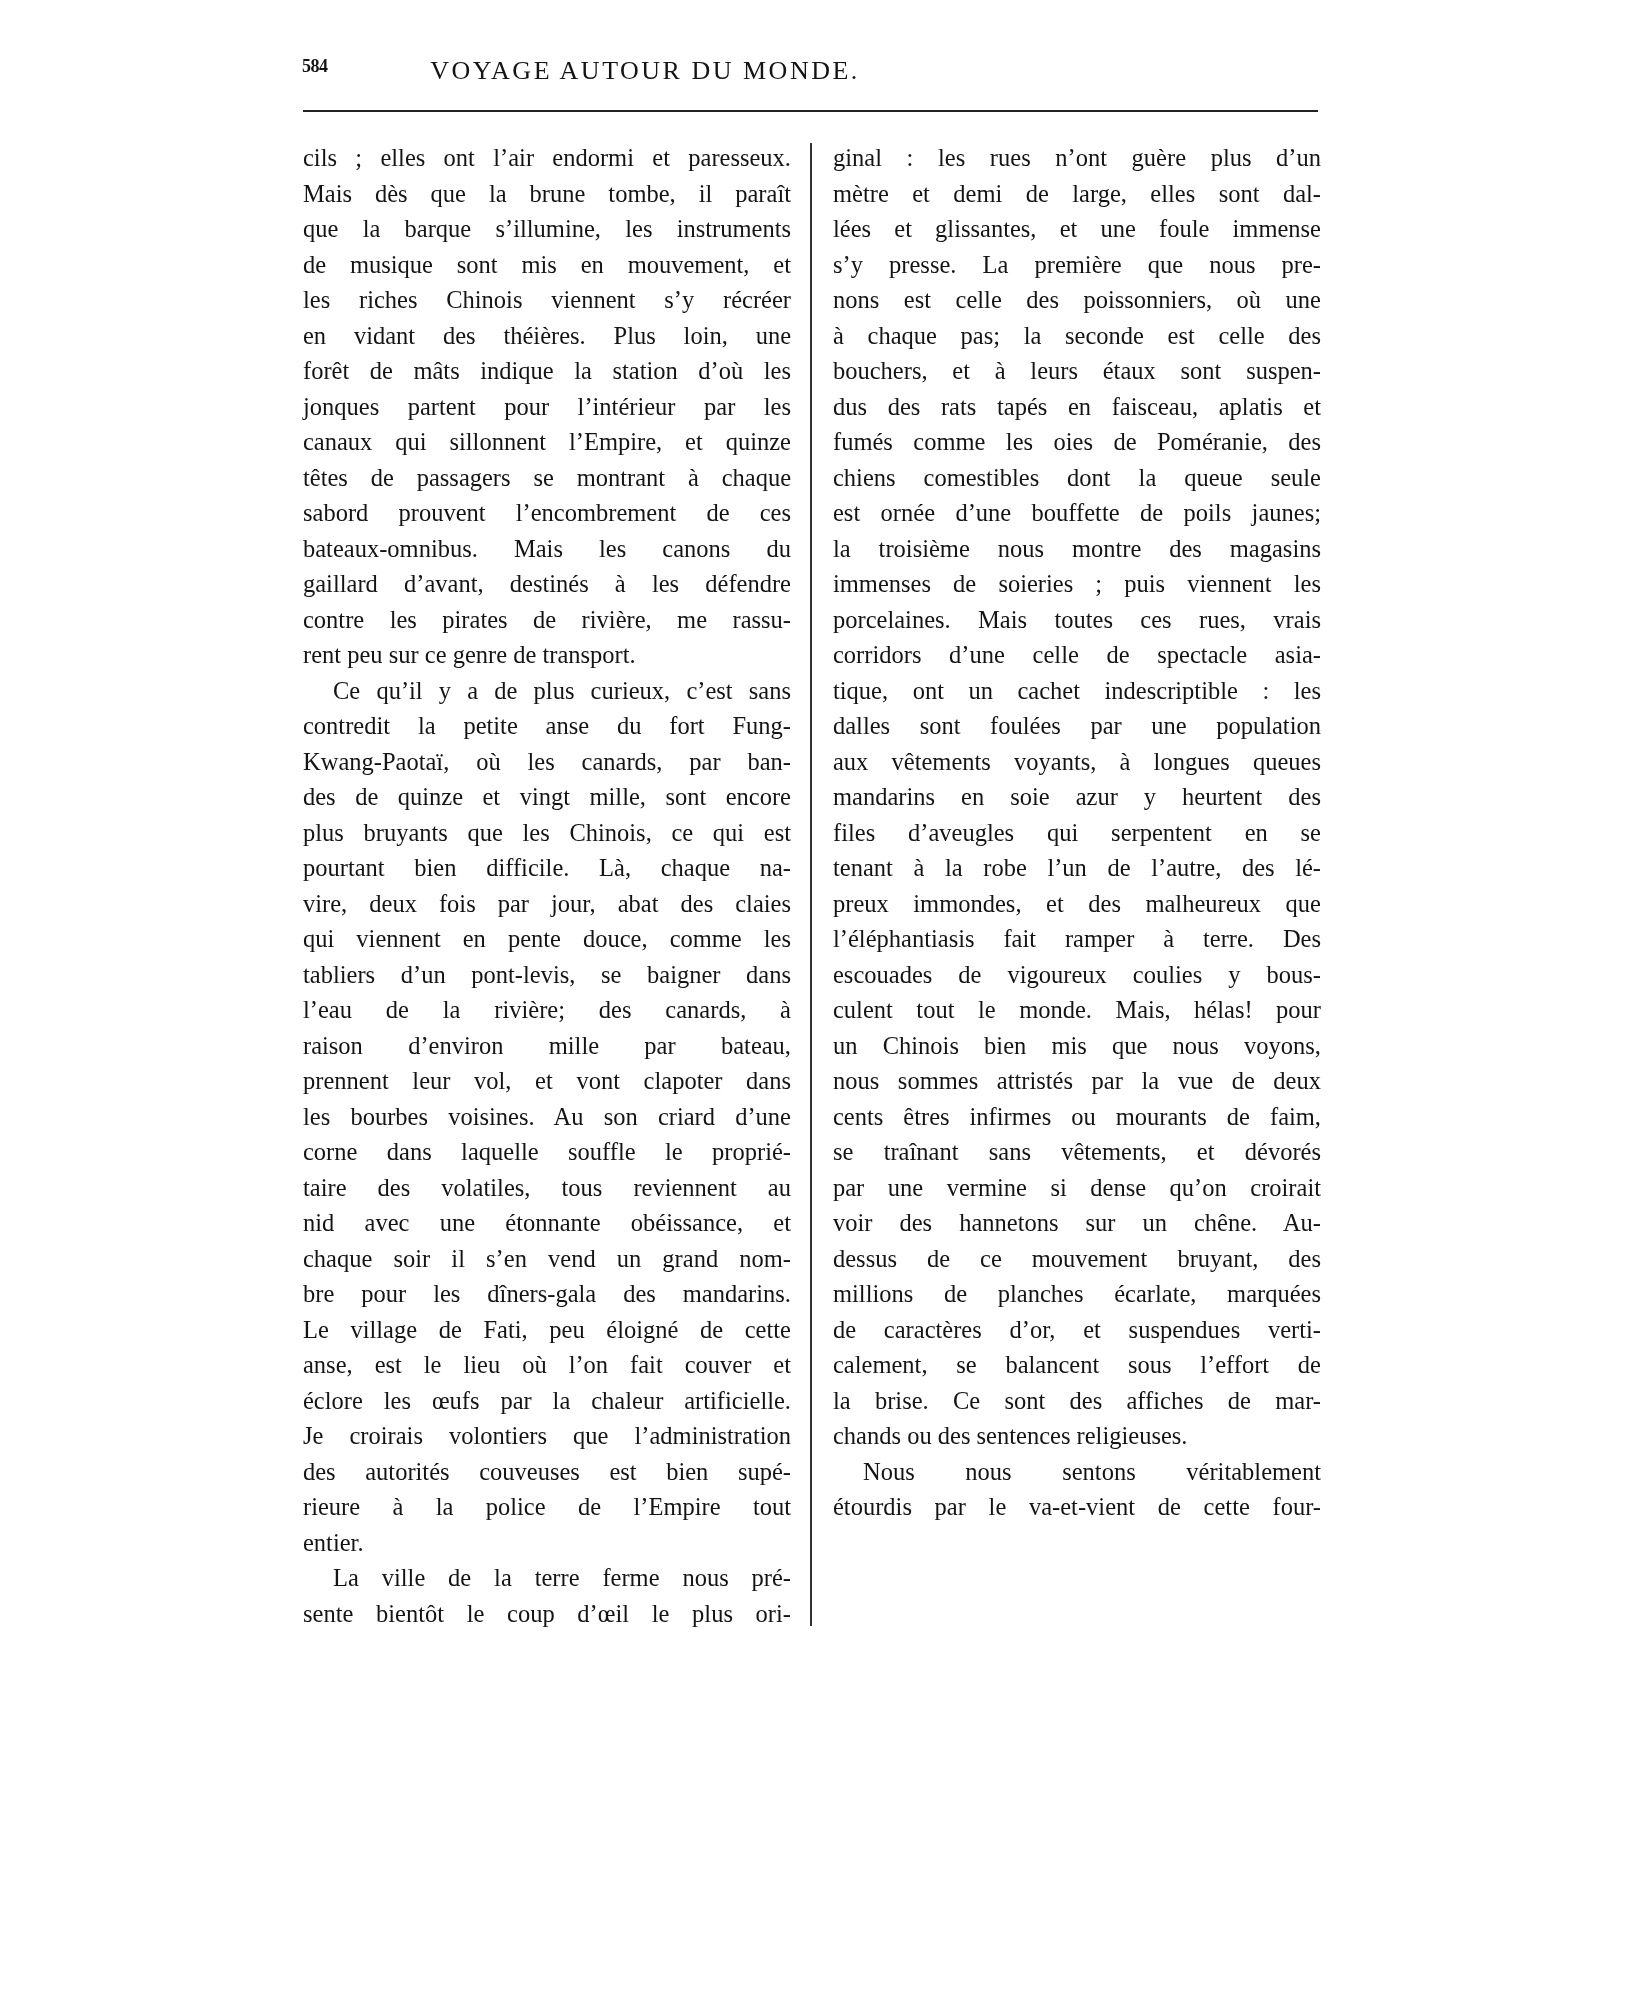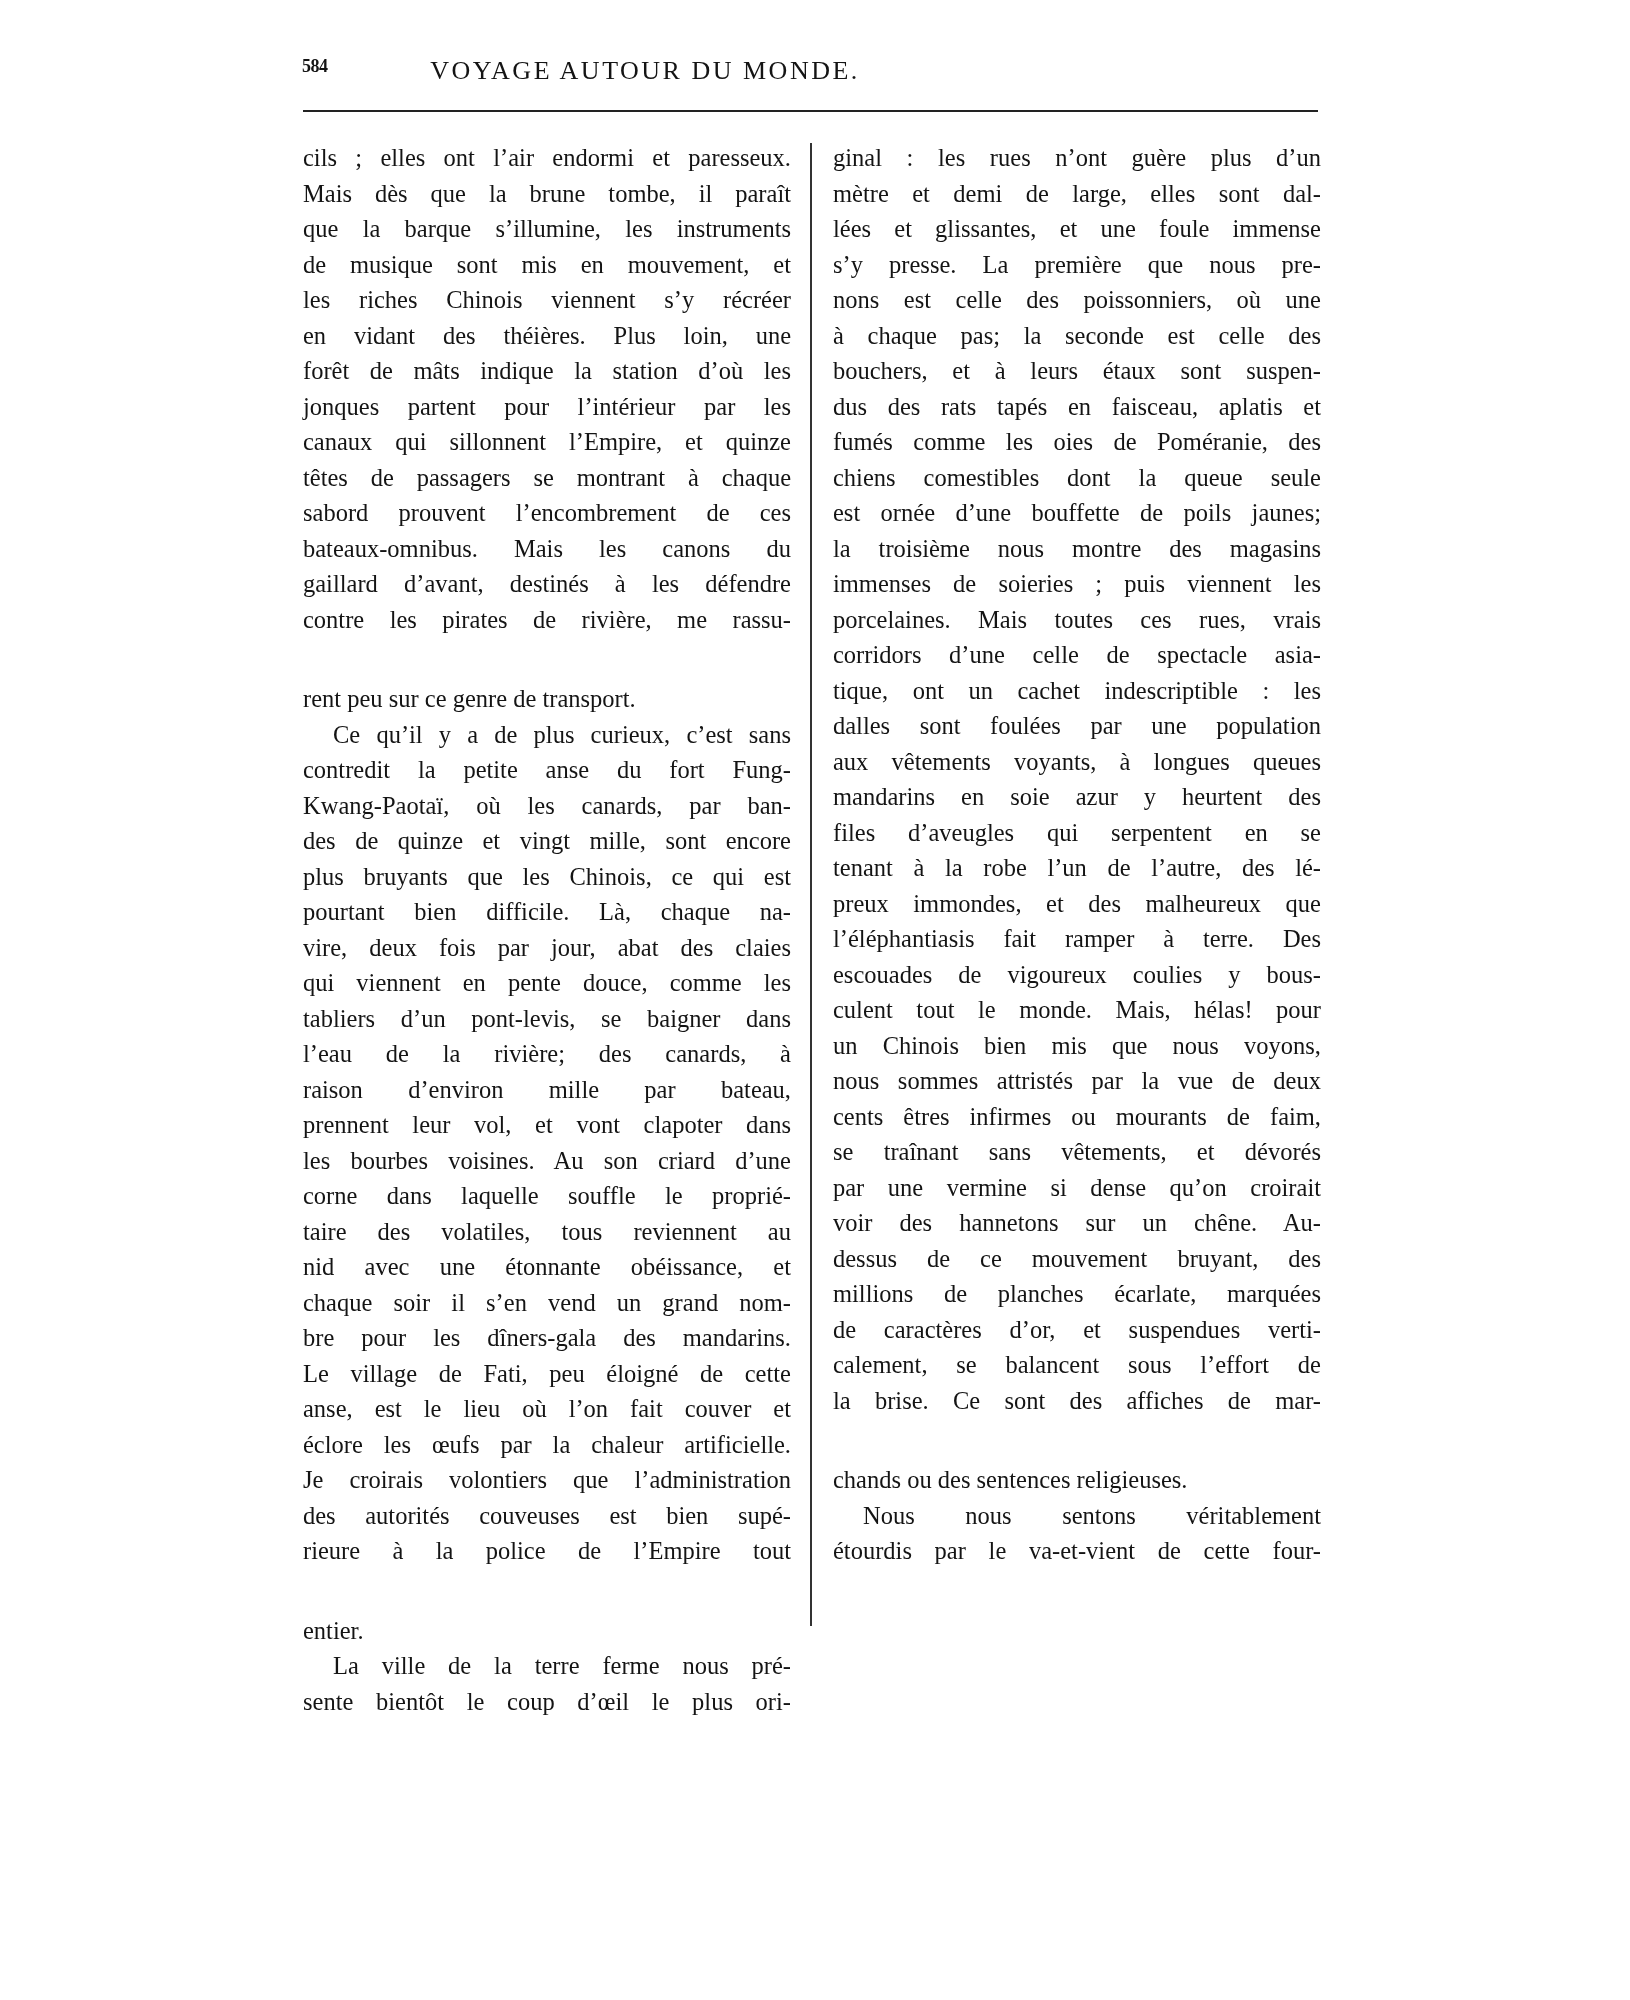--- a/index.html
+++ b/index.html
@@ -10,21 +10,21 @@
                    font-size: 26px; letter-spacing: 2.5px; padding-left: 0; }
   .running-title span { display: inline-block; margin-left: -20px; }
   .header-rule { position: absolute; left: 303px; top: 110px; width: 1015px; height: 0;
                  border-top: 2.5px solid #222; }
   .column-divider { position: absolute; left: 810px; top: 143px; width: 0; height: 1483px;
                     border-left: 2px solid #333; }
   .column { position: absolute; top: 140px; width: 488px; font-size: 24.5px; line-height: 35.5px; }
   .col-left { left: 303px; }
   .col-right { left: 833px; }
   .line { display: block; white-space: nowrap; text-align: justify; text-align-last: justify; height: 35.5px; }
-  .line.last { text-align-last: left; margin-top: 44px; }
+  .line.last { text-align-last: left; }
   .line.indent { padding-left: 30px; }
 </style>
 </head>
 <body>
 
 <div>
   <div class="page-number">584</div>
   <div class="running-title">
     <span>VOYAGE AUTOUR DU MONDE.</span>
   </div>

